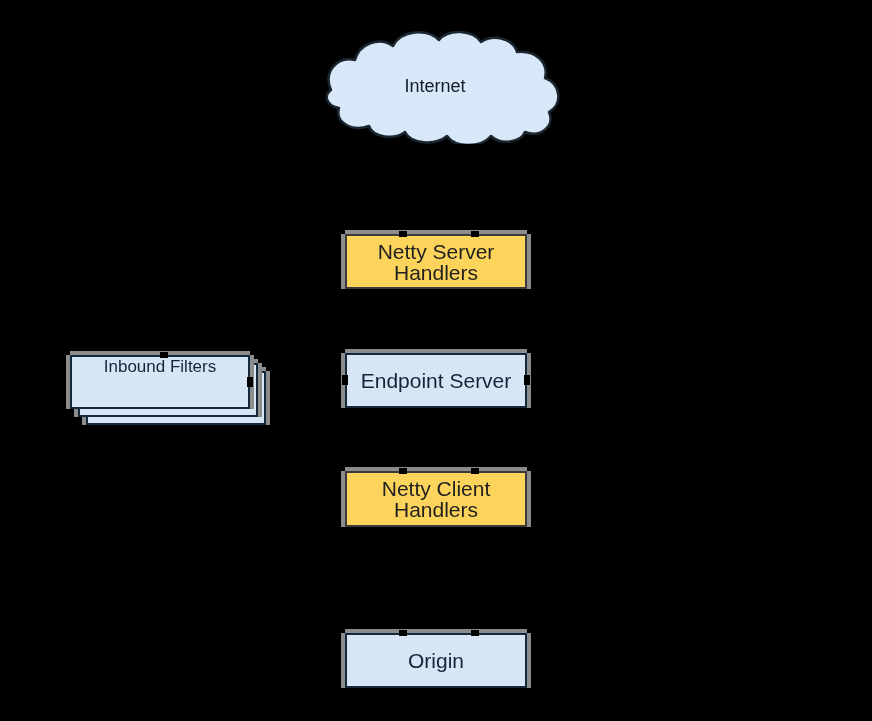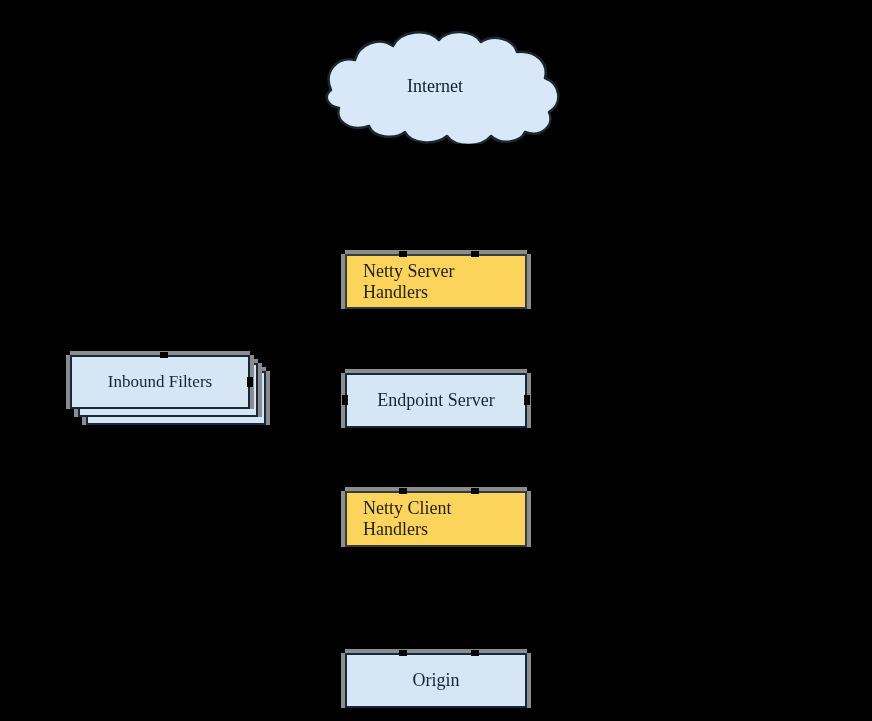--- a/index.html
+++ b/index.html
@@ -4,26 +4,26 @@
 <style>
   :root{
     --background:#000000; --yellow-fill:#fcd45c; --yellow-border:#3a3a3a;
     --blue-fill:#d6e6f4; --blue-border:#14293c; --cloud-fill:#d9e8f8;
     --cloud-stroke:#1a2731; --shadow:#8c8c8c; --text-dark:#1f1f1f; --text-navy:#14263a;
   }
   html,body{margin:0;padding:0;background:var(--background);}
   .canvas{
     position:relative; width:728px; height:721px; overflow:hidden;
     background:var(--background);
-    font-family:Liberation Serif, serif;
+    font-family:Liberation Sans, sans-serif;
   }
   .node{
     position:absolute; box-sizing:border-box;
     display:flex; align-items:center; justify-content:center;
-    font-size:18px; line-height:21px;margin-top:20px;
+    text-align:center; font-size:21px; line-height:21px;
   }
   .yellow{
     background:var(--yellow-fill);
     border:2px solid var(--yellow-border);
     color:var(--text-dark);
     padding:0 16px;
     box-shadow:0 -4px 0 var(--shadow), -4px 0 0 var(--shadow), 4px 0 0 var(--shadow);
   }
   .blue{
     background:var(--blue-fill);
@@ -35,21 +35,21 @@
   .stack .layer{
     position:absolute; width:180px; height:54px;
     background:var(--blue-fill); border:2px solid var(--blue-border);
     box-sizing:border-box;
     box-shadow:0 -4px 0 var(--shadow), -4px 0 0 var(--shadow), 4px 0 0 var(--shadow);
   }
   .stack .l3{left:16px; top:16px;}
   .stack .l2{left:8px;  top:8px;}
   .stack .front{
     left:0; top:0;
-    display:flex; align-items:center; justify-content:center;
+    display:flex; justify-content:center;
     font-size:17px; color:var(--text-navy);
   }
   .cloud-wrap{position:absolute; left:303px; top:28px; width:264px; height:116px;}
   .cloud-wrap svg{display:block; width:100%; height:100%;}
   .cloud-label{
     position:absolute; left:0; top:0; width:100%; height:100%;
     display:flex; align-items:center; justify-content:center;
     font-size:18px; color:#111c26;
   }
   

